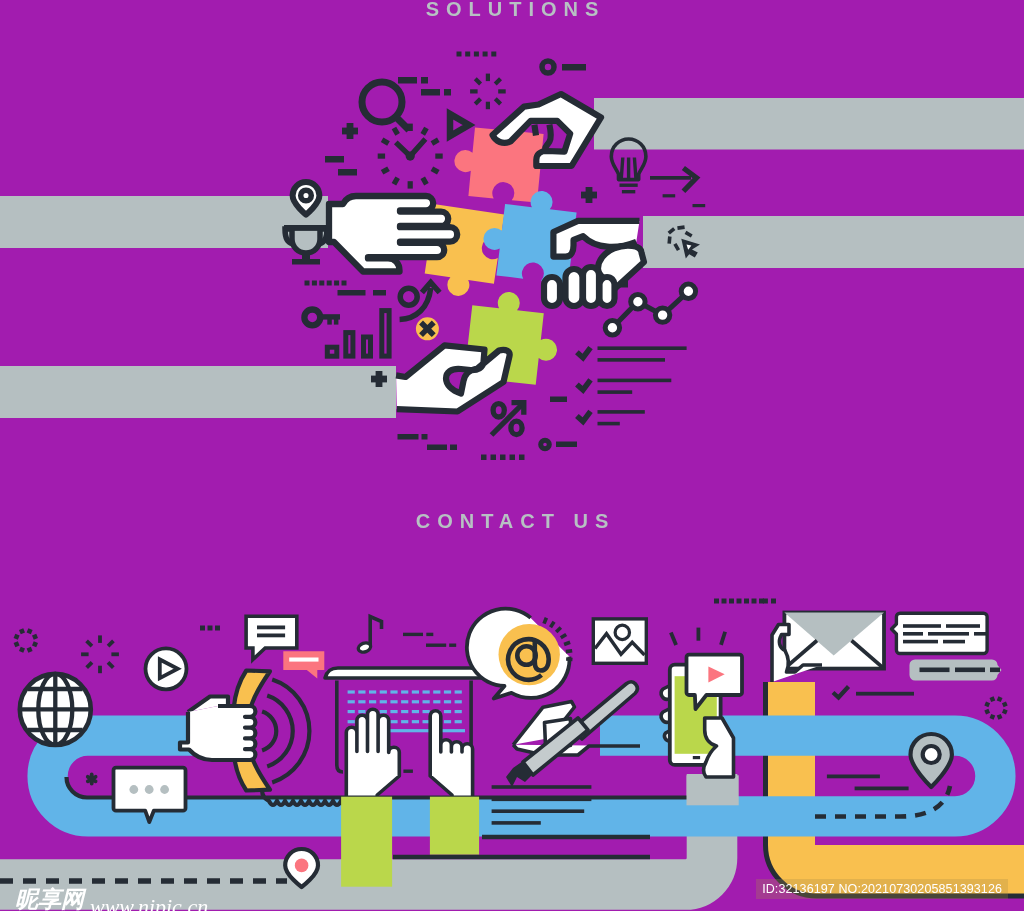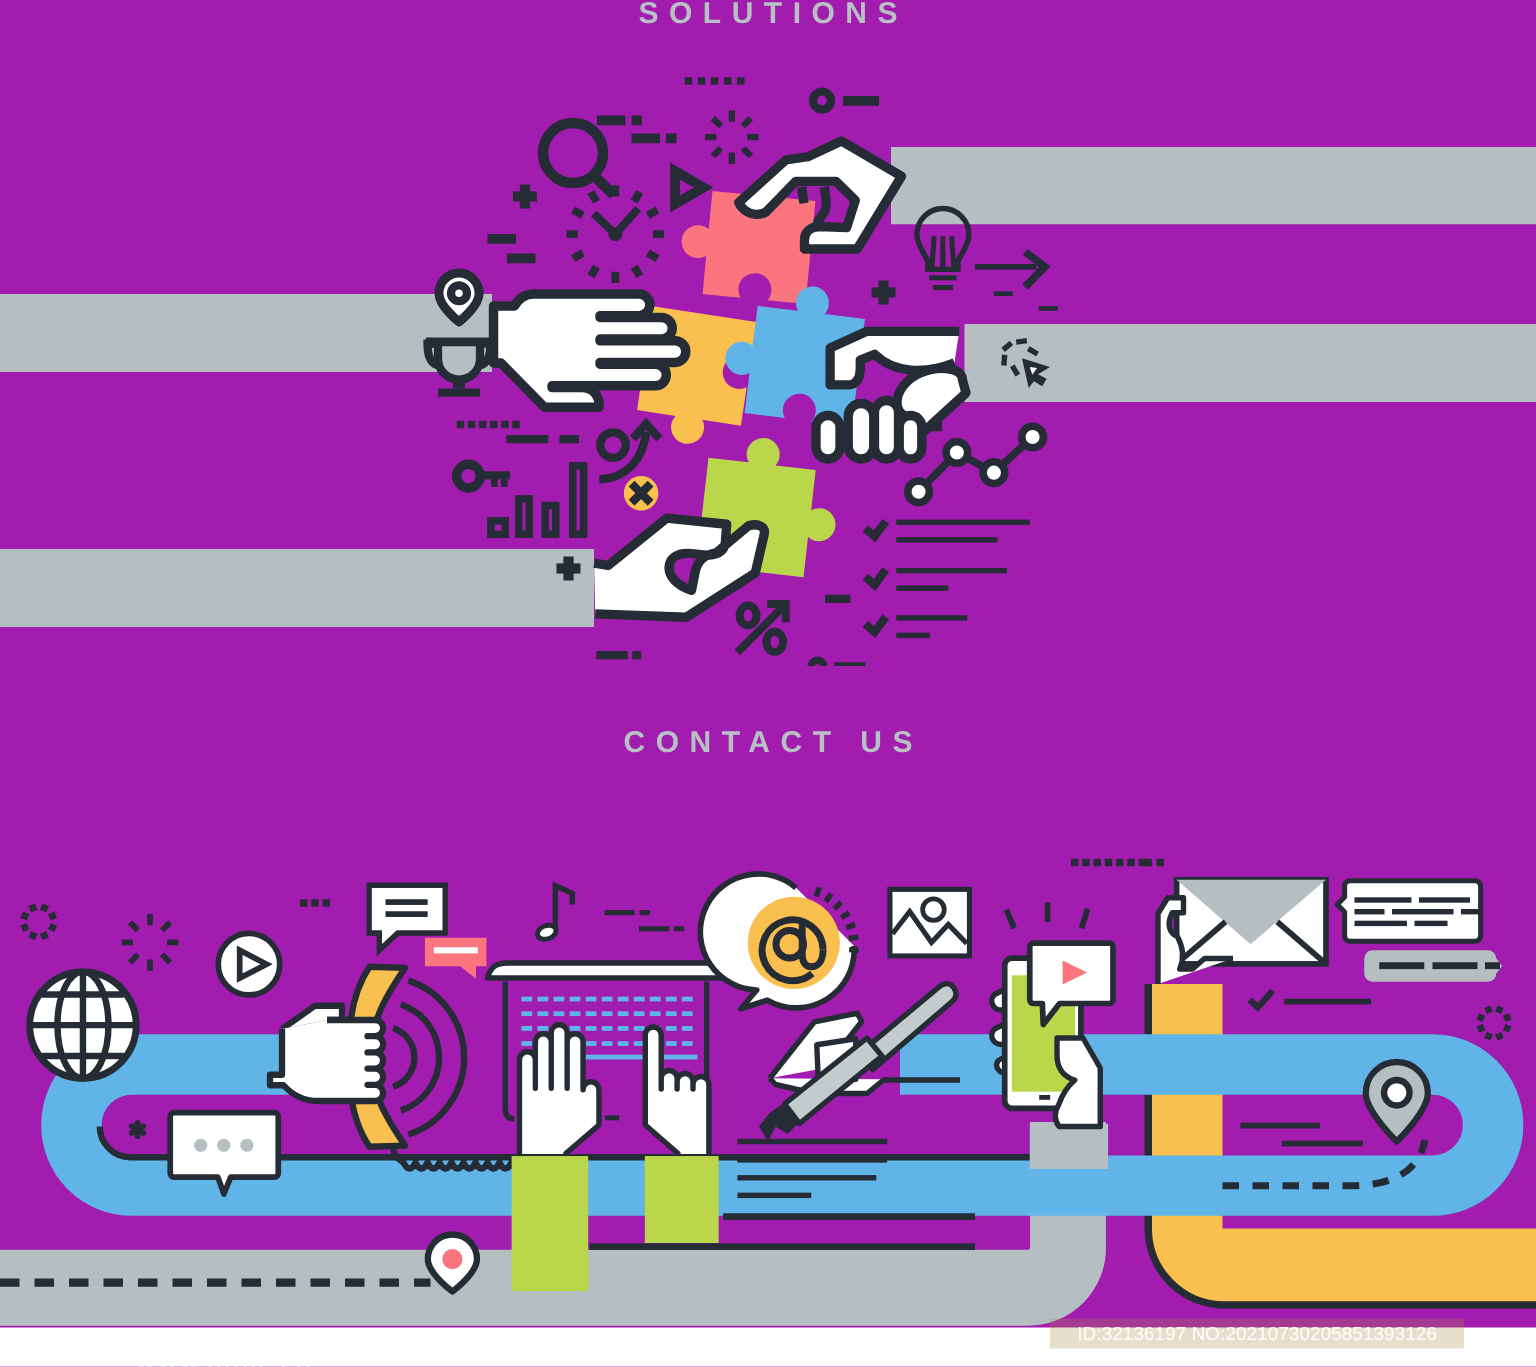--- a/index.html
+++ b/index.html
@@ -1,33 +1,33 @@
 <!DOCTYPE html>
 <html><head>
 <meta charset="utf-8">
 <title>Flat design illustration banners</title>
 <style>
   html,body{margin:0;padding:0;}
   body{width:1024px;height:911px;background:#ffffff;font-family:"Liberation Sans",sans-serif;overflow:hidden;}
   .page{position:relative;width:1024px;height:911px;background:#fff;}
   .panel{position:absolute;left:0;width:1024px;background:#a21caf;overflow:hidden;}
   #panel-solutions{top:0;height:470px;}
-  #panel-contact{top:444px;height:441px;}
+  #panel-contact{top:470px;height:441px;}
   .section-title{position:absolute;left:0;width:1024px;text-align:center;color:#b7c1c3;
      font-weight:bold;font-size:20px;letter-spacing:7px;text-indent:7px;}
   #title-solutions{top:-2px;}
   #title-contact{top:40px;}
   .divider{position:absolute;left:0;top:470px;width:1024px;height:1px;background:#eceeef;}
   svg{display:block;position:absolute;left:0;top:0;}
   .wm-row{position:absolute;left:15px;top:880px;display:flex;align-items:center;gap:6px;}
   .wm-cn{font-family:"DejaVu Sans",sans-serif;font-weight:bold;font-size:23px;color:#ffffff;
      letter-spacing:0px;font-style:italic;line-height:1;}
   .wm-url{font-family:"Liberation Serif",serif;font-style:italic;font-size:22px;color:#ffffff;letter-spacing:0px;line-height:1;margin-top:16px;}
-  .wm-id{position:absolute;right:48px;top:879px;font-size:12.5px;color:#ffffff;
-     background:rgba(170,140,70,0.28);padding:3px 18px;letter-spacing:0.1px;}
+  .wm-id{position:absolute;right:16px;top:879px;font-size:12.5px;color:#ffffff;
+     background:rgba(170,140,70,0.28);padding:3px 6px;letter-spacing:0.1px;}
 </style>
 </head>
 <body>
 
 <div class="page">
 
   <div class="panel" id="panel-solutions">
     <svg id="svg-solutions" width="1024" height="470" viewBox="0 0 1024 470" xmlns="http://www.w3.org/2000/svg">
   <g>
   <rect x="0" y="196" width="328" height="52" fill="#b5bfc1"></rect>

